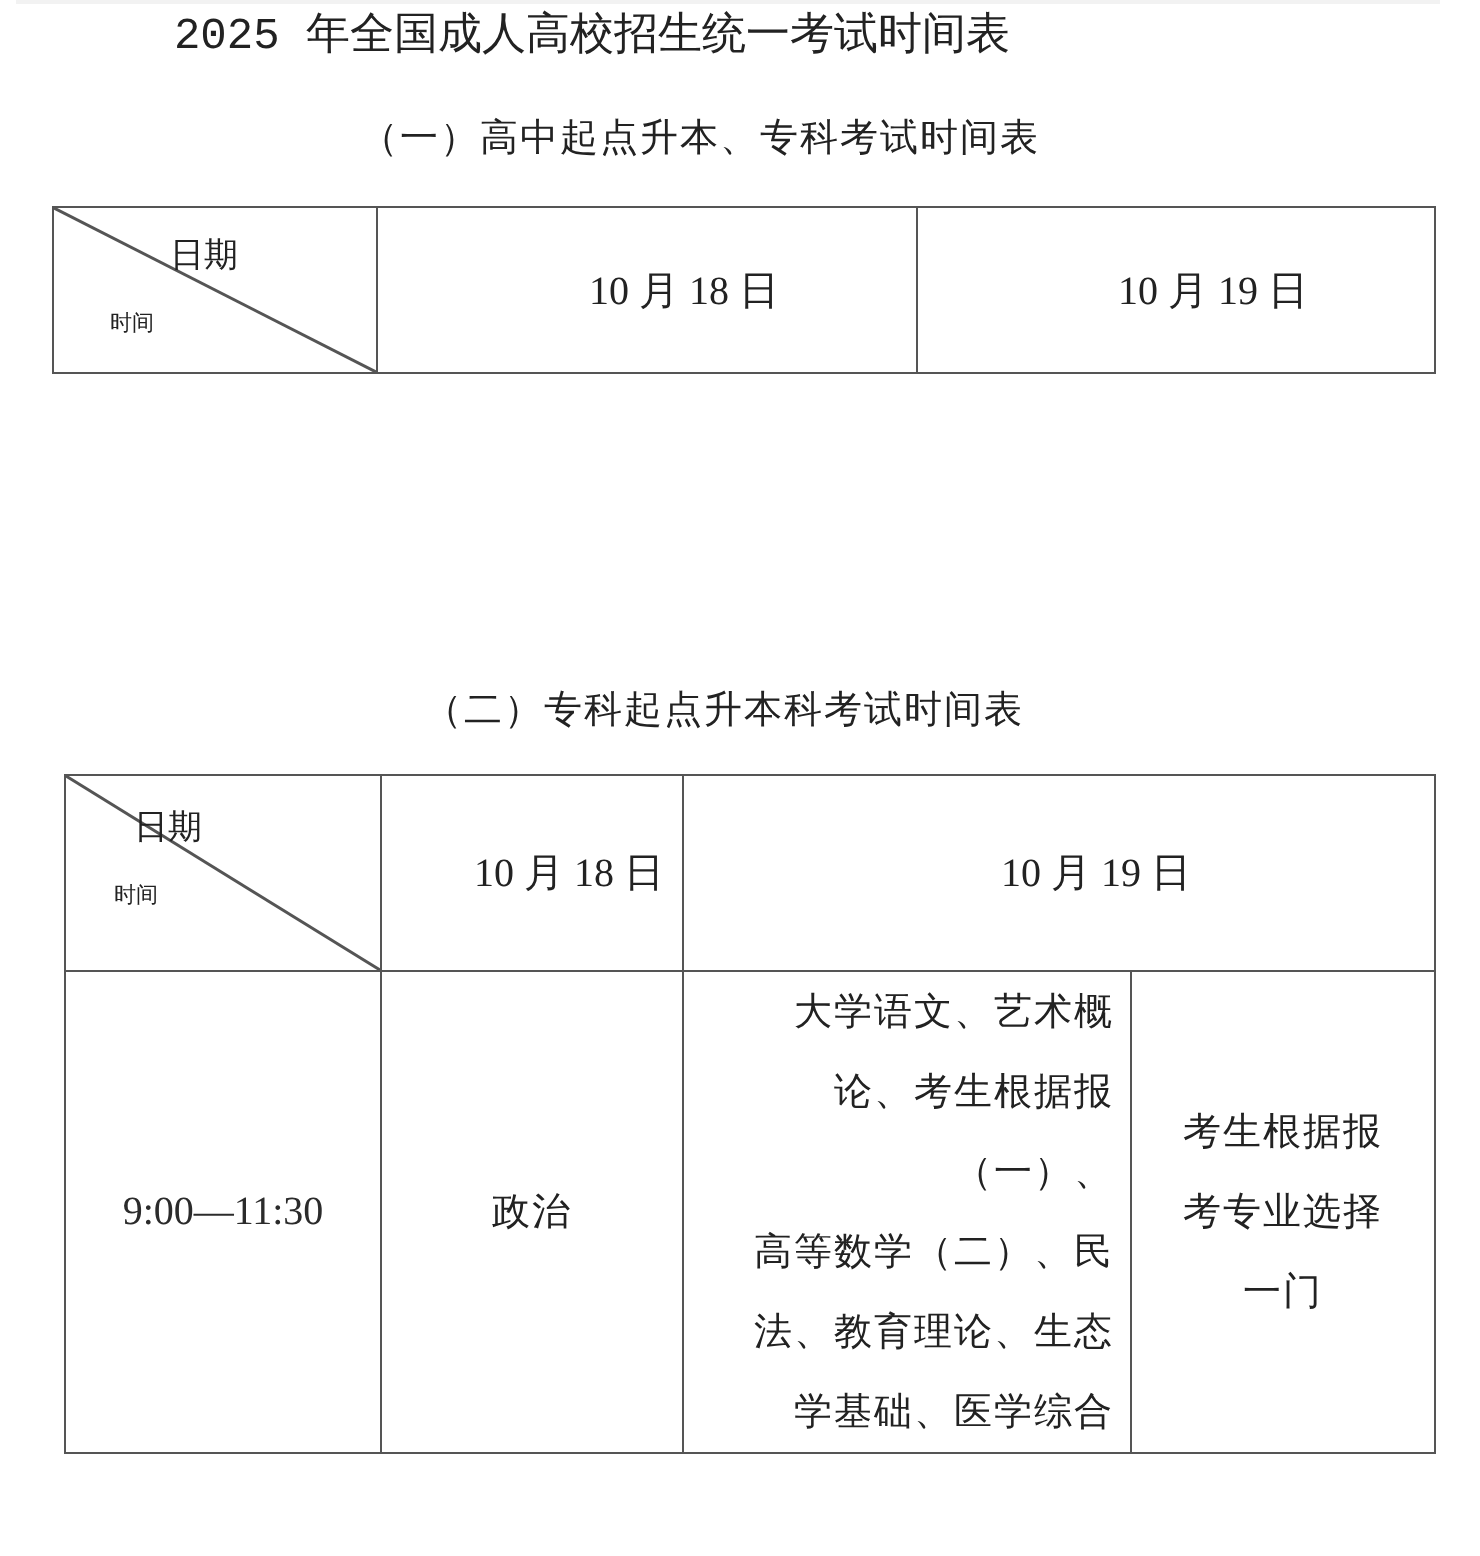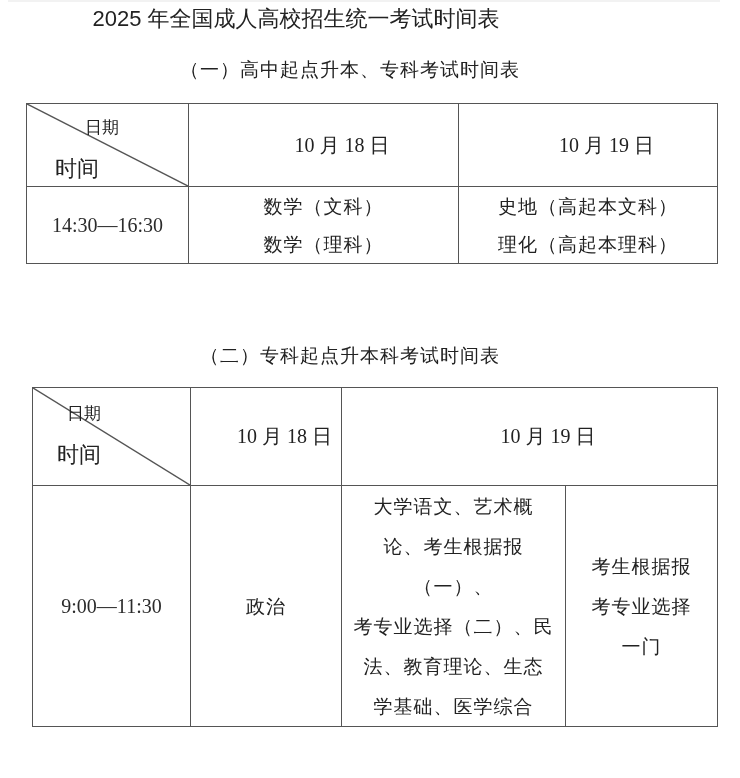--- a/index.html
+++ b/index.html
@@ -1,31 +1,31 @@
 <!DOCTYPE html>
 <html><head>
 <meta charset="utf-8">
 <style>
   html, body { margin:0; padding:0; }
   body { width:740px; height:778px; background:#ffffff; position:relative; overflow:hidden;
          font-family: "DejaVu Serif", "Liberation Serif", serif; color:#222; }
   .topband { position:absolute; left:8px; top:0; width:712px; height:2px; background:#f2f2f2; }
   .title { position:absolute; left:0; width:592px; top:4px; text-align:center;
-           font-family:Liberation Sans, sans-serif; font-size:22px; color:#222; line-height:30px; }
+           font-family:Liberation Mono, monospace; font-size:22px; color:#222; line-height:30px; }
   .subtitle { position:absolute; left:0; width:700px; text-align:center; font-size:19px; color:#222; line-height:26px; letter-spacing:1px; }
   table { position:absolute; border-collapse:collapse; table-layout:fixed; }
   td { border:1.5px solid #555; text-align:center; vertical-align:middle; font-size:19px; padding:0; color:#222; }
   .diag { position:relative; }
   .diag svg { position:absolute; left:0; top:0; width:100%; height:100%; }
   .diag .date-lbl { position:absolute; font-size:17px; }
-  .diag .time-lbl { position:absolute; font-size:22px; }
+  .diag .time-lbl { position:absolute; font-size:11px; }
   .time { font-family:"Liberation Serif","DejaVu Serif",serif; font-size:20px; color:#2b2b2b; }
   .date { font-family:"Liberation Serif","DejaVu Serif",serif; font-size:20px;padding-left:37px; }
   .line { display:block; line-height:38px; letter-spacing:1px; }
-  .left-text { text-align:center; padding:0 8px; line-height:40px; font-size:19px; letter-spacing:1px; }
+  .left-text { text-align:right; padding:0 8px; line-height:40px; font-size:19px; letter-spacing:1px; }
   .choice { line-height:40px; letter-spacing:1px; padding:0 6px; }
 </style>
 </head>
 <body>
 
 <div class="topband"></div>
 
 <div class="title">2025 年全国成人高校招生统一考试时间表</div>
 
 <div class="subtitle" style="top:56px;">（一）高中起点升本、专科考试时间表</div>
@@ -41,35 +41,24 @@
     <td class="diag">
       <svg viewBox="0 0 162 83" preserveAspectRatio="none">
         <line x1="0" y1="0" x2="162" y2="83" stroke="#555" stroke-width="1.5"></line>
       </svg>
       <span class="date-lbl" style="left:58px; top:12px;">日期</span>
       <span class="time-lbl" style="left:28px; top:50px;">时间</span>
     </td>
     <td class="date">10 月 18 日</td>
     <td class="date">10 月 19 日</td>
   </tr>
-  <tr style="height:76px;">
-    <td class="time">14:30—16:30</td>
-    <td>
-      <span class="line">数学（文科）</span>
-      <span class="line">数学（理科）</span>
-    </td>
-    <td>
-      <span class="line">史地（高起本文科）</span>
-      <span class="line">理化（高起本理科）</span>
-    </td>
-  </tr>
 </tbody>
   </table>
 
-<div class="subtitle" style="top:342px;">（二）专科起点升本科考试时间表</div>
+<div class="subtitle" style="top:342px;margin-left:12px;">（二）专科起点升本科考试时间表</div>
 
 <table style="left:32px; top:387px; width:685px;">
   <colgroup>
       <col style="width:158px">
       <col style="width:151px">
       <col style="width:224px">
       <col style="width:152px">
     </colgroup>
   <tbody>
       <tr style="height:98px;">
@@ -84,21 +73,21 @@
     <td class="date" colspan="2">10 月 19 日</td>
   </tr>
   <tr style="height:229px;">
     <td class="time">9:00—11:30</td>
     <td>
           <span class="line">政治</span>
         </td>
     <td class="left-text">
       <span style="display:block">大学语文、艺术概</span>
       <span style="display:block">论、考生根据报（一）、</span>
-      <span style="display:block">考专业选择（二）、民</span>
+      <span style="display:block">高等数学（二）、民</span>
       <span style="display:block">法、教育理论、生态</span>
       <span style="display:block">学基础、医学综合</span>
     </td>
     <td class="choice">
       <span style="display:block">考生根据报</span>
       <span style="display:block">考专业选择</span>
       <span style="display:block">一门</span>
     </td>
   </tr>
 </tbody>

